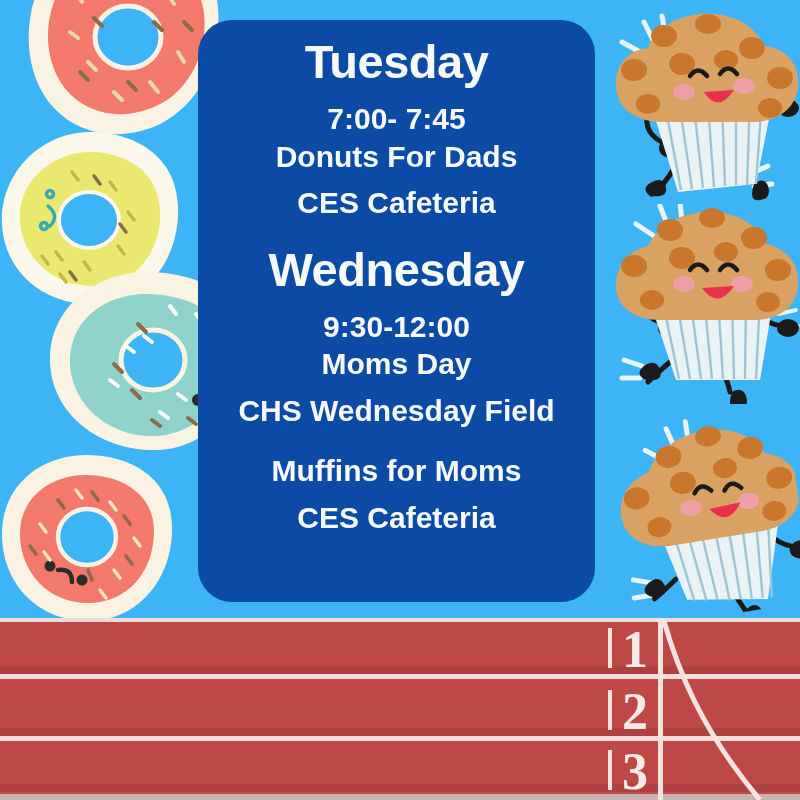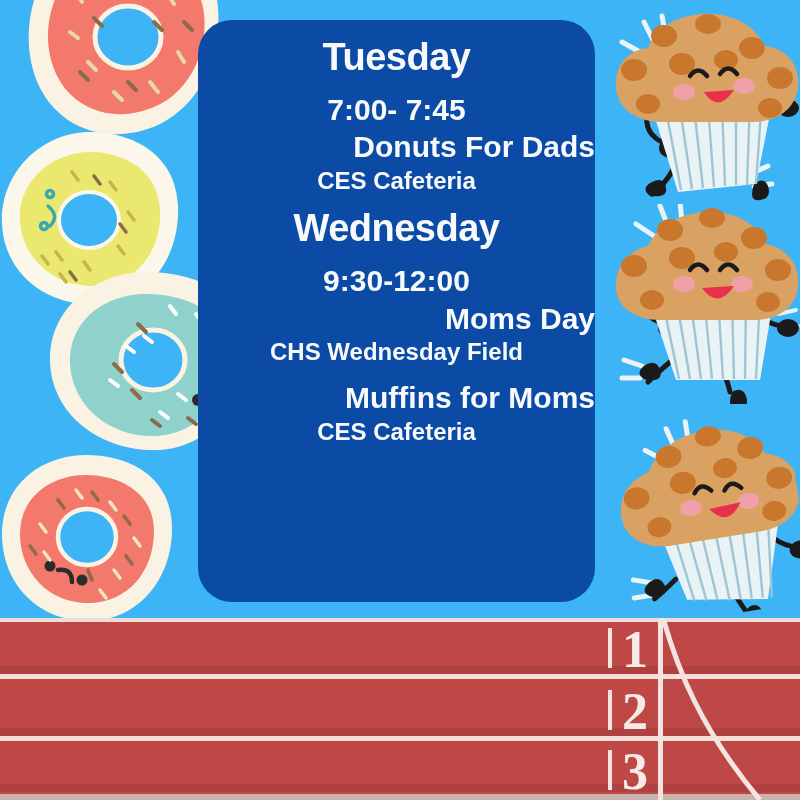--- a/index.html
+++ b/index.html
@@ -21,26 +21,26 @@
   
   #card{
     position:absolute;left:198px;top:20px;width:397px;height:582px;
     background:#0b4ba6;border-radius:34px;
     display:flex;flex-direction:column;align-items:center;
     justify-content:flex-start;
     padding-top:14px;box-sizing:border-box;z-index:5;
   }
   .blk{width:100%;text-align:center;color:#f7f9fb;}
   .day{
-    font-size:38px;font-weight:700;line-height:1.02;
+    font-size:47px;font-weight:700;line-height:1.02;
     letter-spacing:-0.5px;margin:0;
   }
   .time{font-size:30px;font-weight:700;line-height:1.32;margin:13px 0 0 0;}
-  .ev{font-size:30px;font-weight:700;line-height:1.22;margin:0;text-align:right;}
-  .loc{font-size:24px;font-weight:700;line-height:1.22;margin:0;}
+  .ev{font-size:30px;font-weight:700;line-height:1.22;margin:0;}
+  .loc{font-size:30px;font-weight:700;line-height:1.22;margin:10px;}
   #blk-0 .day{margin-top:4px;}
   #blk-1{margin-top:14px;}
   #blk-2{margin-top:14px;}
   #blk-2 .day{margin-bottom:2px;}
 
   
   #track{
     position:absolute;left:0;top:618px;width:800px;height:182px;
     background:#bd4845;z-index:6;overflow:hidden;
   }

